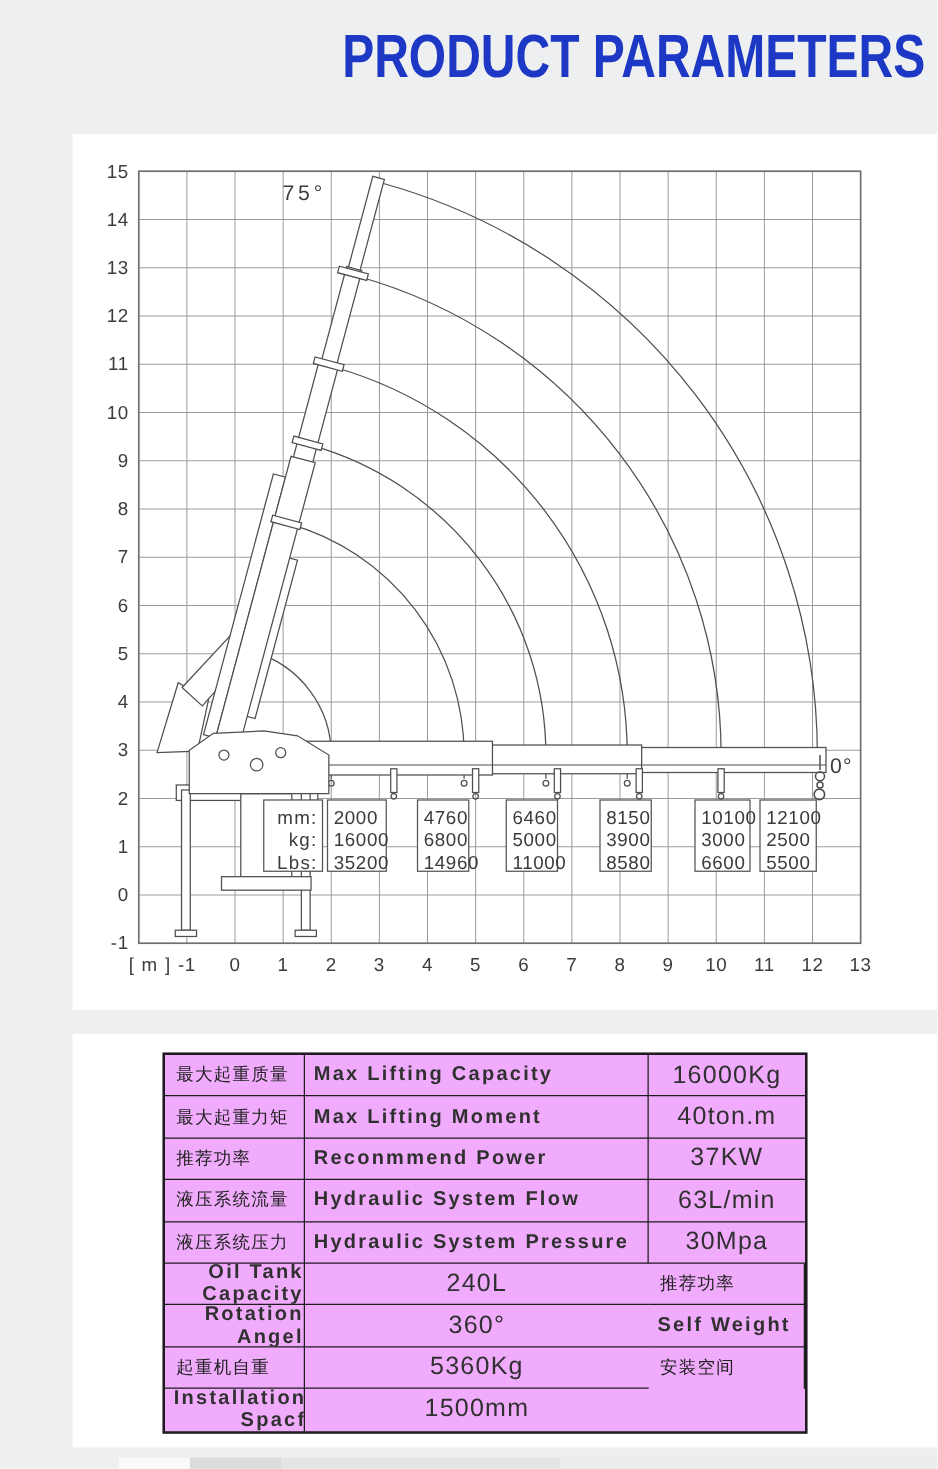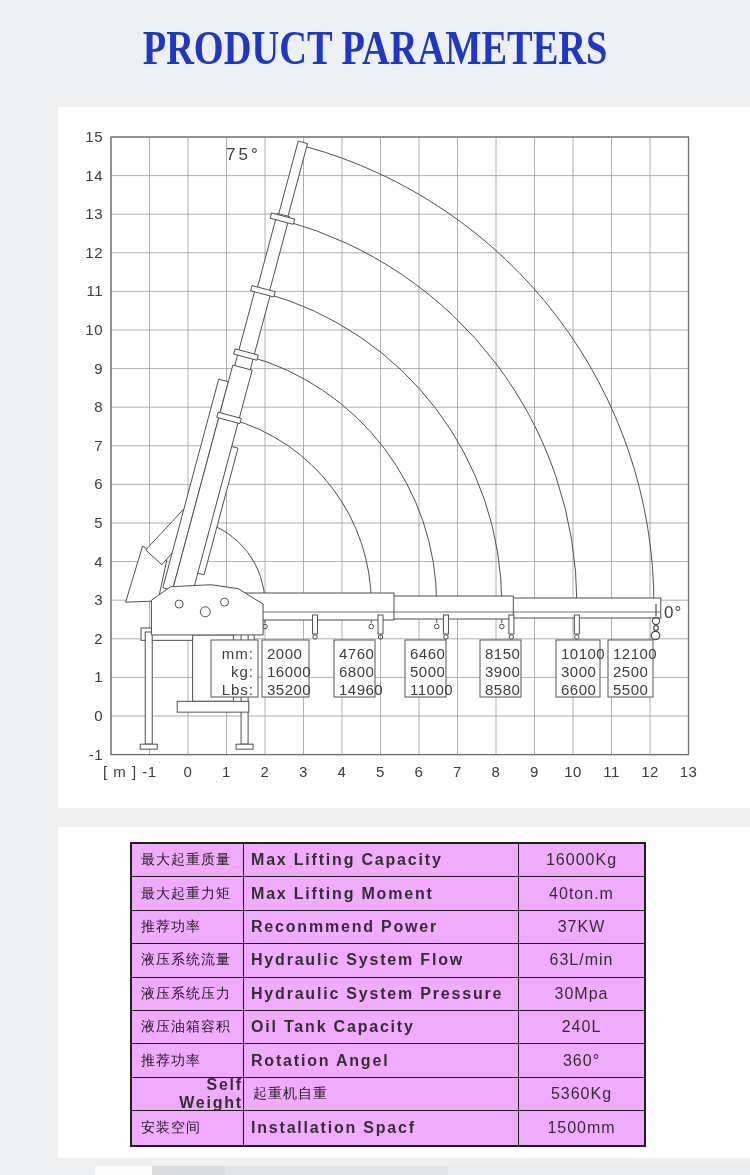--- a/index.html
+++ b/index.html
@@ -1,21 +1,21 @@
 <!DOCTYPE html>
 <html><head>
 <meta charset="utf-8">
 <style>
   html,body{margin:0;padding:0;}
   body{
     width:750px;height:1175px;position:relative;overflow:hidden;
     background:#edeff1;
     font-family:"Liberation Sans","DejaVu Sans",sans-serif;
   }
-  .title-wrap{position:absolute;left:0;top:24px;width:750px;text-align:center;font-family:Liberation Serif, serif;}
+  .title-wrap{position:absolute;left:0;top:24px;width:750px;text-align:right;}
   .title-wrap h1{
     margin:0;display:inline-block;font-size:40px;font-weight:900;color:#1c38c4;
     letter-spacing:0px;transform:scale(0.96,1.22);transform-origin:center;
     white-space:nowrap;
   }
   .panel{position:absolute;left:58px;width:744px;background:#ffffff;text-align:right;}
   #chart-panel{top:107px;height:701px;}
   #table-panel{top:827px;height:331px;}
   #load-chart{position:absolute;left:0;top:0;}
   #spec-table{
@@ -24,21 +24,21 @@
     border:2px solid #1d1d1d;background:#f0abfc;
   }
   #spec-table .cell{
     border-right:1.6px solid #1d1d1d;border-bottom:1.6px solid #1d1d1d;
     display:flex;align-items:center;color:#2e2e2e;overflow:hidden;
   }
   #spec-table .cell.last-col{border-right:none;}
   #spec-table .cell.last-row{border-bottom:none;}
   #spec-table .cn{font-size:14px;letter-spacing:1px;padding-left:9px;color:#222;}
   #spec-table .en{font-size:16px;letter-spacing:1.8px;padding-left:7px;font-weight:700;color:#303030;}
-  #spec-table .val{font-size:16px;letter-spacing:1px;justify-content:center;color:#303030;}
+  #spec-table .val{font-size:20px;letter-spacing:1px;justify-content:center;color:#303030;}
   .sliver{position:absolute;top:1166px;height:9px;}
   .s1{left:95px;width:57px;background:#fafafa;}
   .s2{left:152px;width:73px;background:#d9dbdd;}
   .s3{left:225px;width:223px;background:#e2e4e6;}
   .s4{left:448px;width:302px;background:#eaecee;}
   svg text{font-family:"Liberation Sans","DejaVu Sans",sans-serif;}
 </style>
 </head>
 <body>
 
@@ -235,21 +235,20 @@
       <div class="cell val last-col">40ton.m</div>
       <div class="cell cn">推荐功率</div>
       <div class="cell en">Reconmmend Power</div>
       <div class="cell val last-col">37KW</div>
       <div class="cell cn">液压系统流量</div>
       <div class="cell en">Hydraulic System Flow</div>
       <div class="cell val last-col">63L/min</div>
       <div class="cell cn">液压系统压力</div>
       <div class="cell en">Hydraulic System Pressure</div>
       <div class="cell val last-col">30Mpa</div>
-      <div class="cell cn">液压油箱容积</div>
       <div class="cell en">Oil Tank Capacity</div>
       <div class="cell val last-col">240L</div>
       <div class="cell cn">推荐功率</div>
       <div class="cell en">Rotation Angel</div>
       <div class="cell val last-col">360°</div>
       <div class="cell en">Self Weight</div>
       <div class="cell cn">起重机自重</div>
       <div class="cell val last-col">5360Kg</div>
       <div class="cell cn last-row">安装空间</div>
       <div class="cell en last-row">Installation Spacf</div>

